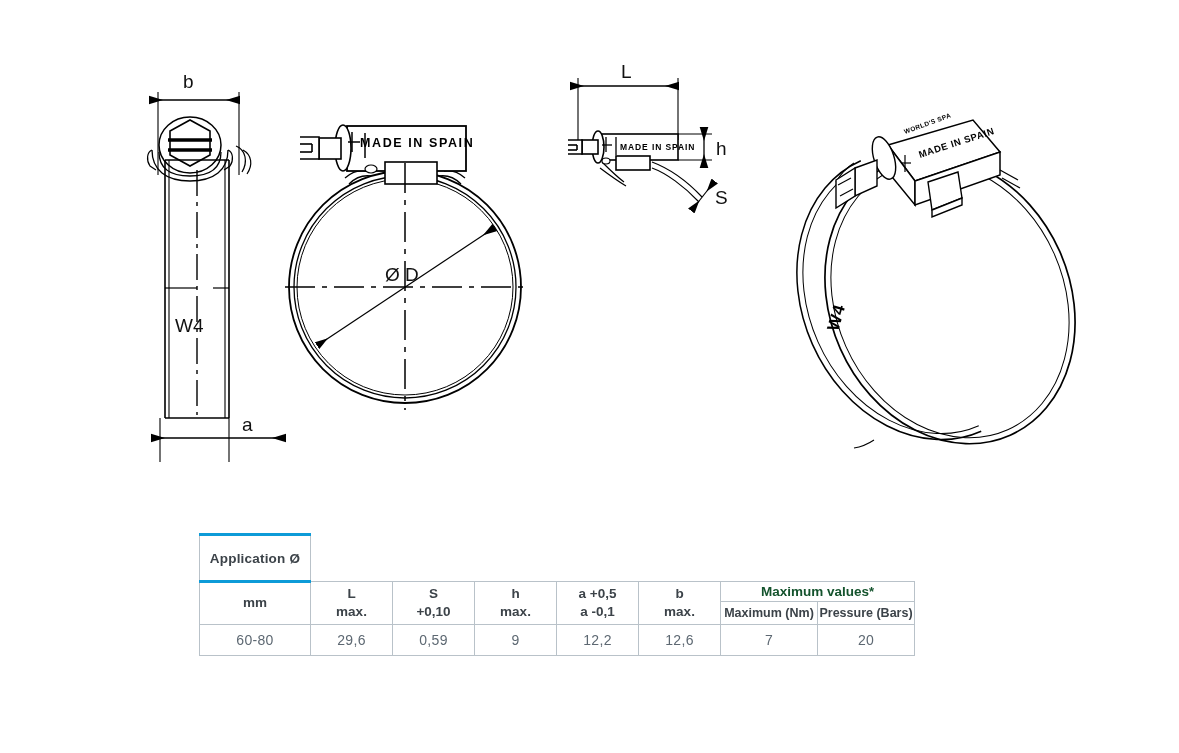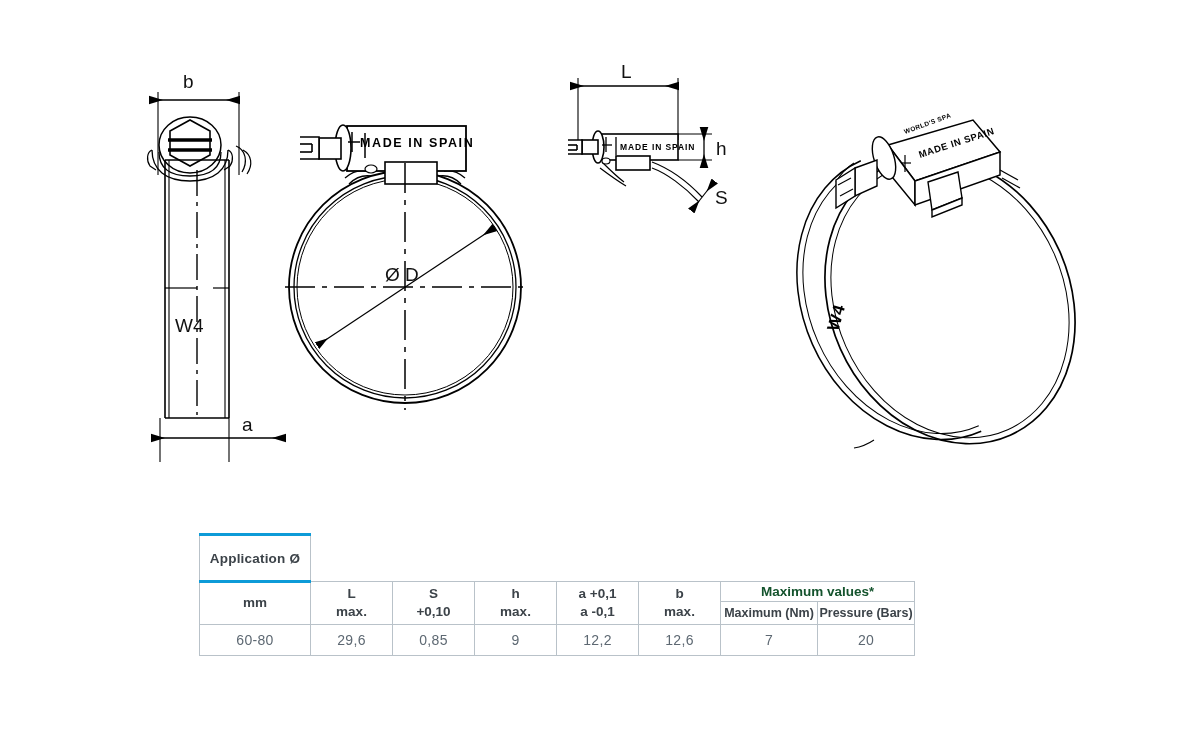--- a/index.html
+++ b/index.html
@@ -351,41 +351,41 @@
           </td>
           <td class="hdr" rowspan="2">
             <span>S</span>
             <span class="l2">+0,10</span>
           </td>
           <td class="hdr" rowspan="2">
             <span>h</span>
             <span class="l2">max.</span>
           </td>
           <td class="hdr" rowspan="2">
-            <span>a +0,1</span>
+            <span>a +0,5</span>
             <span class="l2">a -0,1</span>
           </td>
           <td class="hdr" rowspan="2">
             <span>b</span>
             <span class="l2">max.</span>
           </td>
           <td class="group-hdr" colspan="2">
             <span>Maximum values</span><span class="star">*</span>
           </td>
         </tr>
 
         <tr>
           <td class="sub-hdr">Maximum (Nm)</td>
           <td class="sub-hdr">Pressure (Bars)</td>
         </tr>
 
         <tr>
           <td class="data-cell">60-80</td>
           <td class="data-cell">29,6</td>
-          <td class="data-cell">0,85</td>
+          <td class="data-cell">0,59</td>
           <td class="data-cell">9</td>
           <td class="data-cell">12,2</td>
           <td class="data-cell">12,6</td>
           <td class="data-cell">7</td>
           <td class="data-cell">20</td>
         </tr>
       </tbody>
     </table>
   </div>
 

